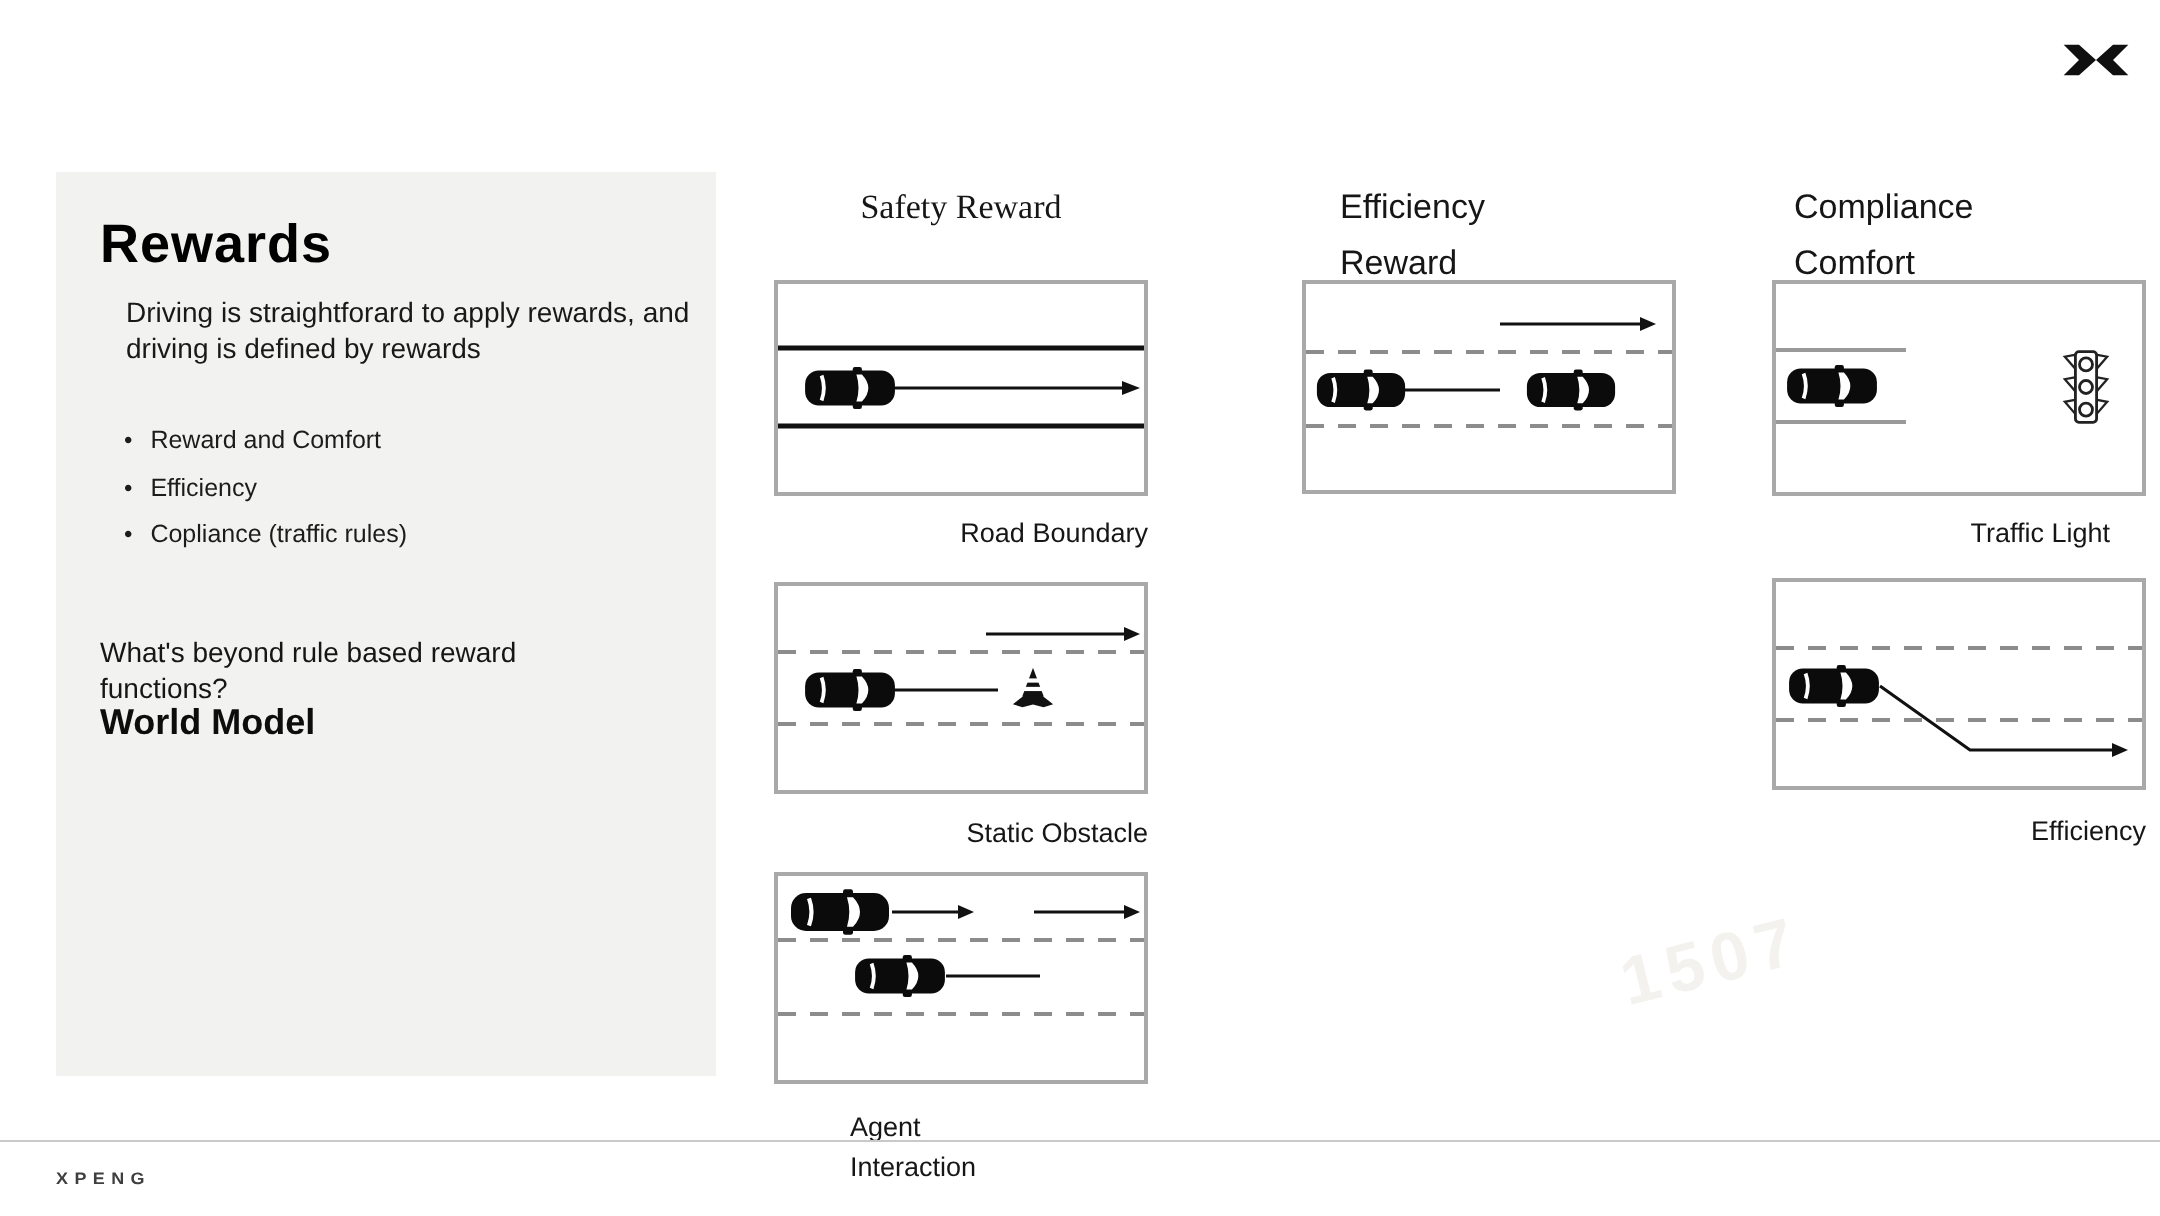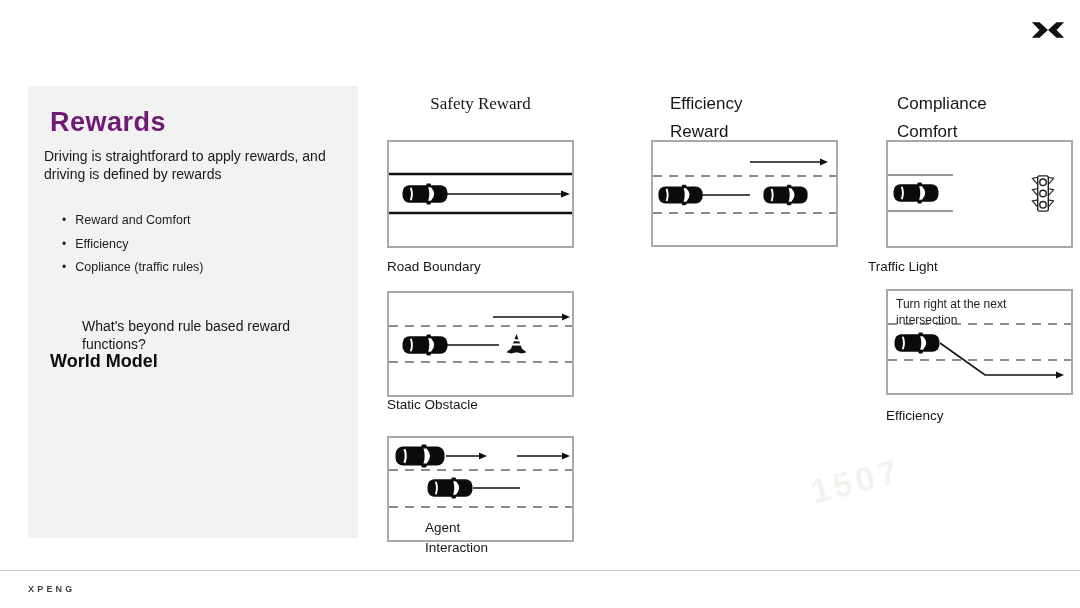--- a/index.html
+++ b/index.html
@@ -4,35 +4,35 @@
 <style>
   html,body{margin:0;padding:0;}
   body{
     width:1080px;height:608px;position:relative;background:#ffffff;
     font-family:"Liberation Sans",sans-serif;color:#1b1b1b;overflow:hidden;
   }
   .abs{position:absolute;}
 
   
   .panel{left:28px;top:86px;width:330px;height:452px;background:#F2F2F1;}
-  .panel-title{left:50px;top:107px;font-size:27px;font-weight:700;color:#701a75;letter-spacing:.5px;}
-  .panel-desc{left:44px;top:147px;width:312px;font-size:14px;line-height:1.32;color:#191919;}
+  .panel-title{left:50px;top:107px;font-size:27px;font-weight:700;color:#000000;letter-spacing:.5px;}
+  .panel-desc{left:63px;top:147px;width:312px;font-size:14px;line-height:1.32;color:#191919;}
   .bullet-list{left:62px;top:213px;width:270px;}
   .bullet-item{display:flex;align-items:flex-start;margin-bottom:8px;font-size:12.5px;color:#1c1c1c;}
   .bullet-dot{margin-right:9px;font-size:12px;line-height:1.3;color:#1c1c1c;}
-  .panel-question{left:50px;top:317px;width:240px;font-size:14px;line-height:1.32;color:#161616;margin-left:32px;}
+  .panel-question{left:50px;top:317px;width:240px;font-size:14px;line-height:1.32;color:#161616;}
   .panel-emphasis{left:50px;top:351px;font-size:18px;font-weight:700;color:#0d0d0d;text-align:right;}
 
   
   .col-header{font-size:17px;font-weight:500;color:#161616;line-height:28px;}
   .hdr-safety{left:387px;top:90px;width:187px;text-align:center;font-family:Liberation Serif, serif;}
   .hdr-efficiency{left:670px;top:90px;width:120px;}
   .hdr-compliance{left:897px;top:90px;width:130px;}
   .dlabel{font-size:13.5px;color:#161616;line-height:20px;}
-  .lbl-center{text-align:left;width:187px;}
+  .lbl-center{text-align:right;width:187px;}
 
   
   .dbox{background:#ffffff;border:2px solid #A9A9A9;box-sizing:border-box;}
   .dbox svg{display:block;}
   .nav-note{left:8px;top:5px;width:140px;font-size:12px;line-height:16px;color:#222;}
 
   
   .footer-line{left:0;top:570px;width:1080px;height:1px;background:#C9C9C9;}
   .wordmark{left:28px;top:584px;font-size:9px;font-weight:600;letter-spacing:3.2px;color:#3f3f3f;transform:scaleY(.92);}
   .xlogo{left:1031px;top:21px;}
@@ -117,36 +117,36 @@
   <svg width="183" height="102" viewBox="0 0 183 102">
     <line x1="0" y1="33" x2="183" y2="33" stroke="#8C8C8C" stroke-width="2" stroke-dasharray="9 7"></line>
     <line x1="0" y1="69" x2="183" y2="69" stroke="#8C8C8C" stroke-width="2" stroke-dasharray="9 7"></line>
     <line x1="104" y1="24" x2="173" y2="24" stroke="#111" stroke-width="1.6"></line>
     <polygon points="173,20.5 181,24 173,27.5" fill="#111"></polygon>
     <line x1="58" y1="52" x2="110" y2="52" stroke="#111" stroke-width="1.6"></line>
     <use href="#sym-car" x="13" y="41" width="46" height="22"></use>
     <use href="#sym-cone" x="116" y="40" width="23" height="22"></use>
   </svg>
 </div>
-<div class="abs dlabel lbl-center" style="left:387px;top:395px">Static Obstacle</div>
+<div class="abs dlabel lbl-center" style="left:387px;top:407px">Static Obstacle</div>
 
 <div class="abs dbox" style="left:387px;top:436px;width:187px;height:106px">
   <svg width="183" height="102" viewBox="0 0 183 102">
     <line x1="0" y1="32" x2="183" y2="32" stroke="#8C8C8C" stroke-width="2" stroke-dasharray="9 7"></line>
     <line x1="0" y1="69" x2="183" y2="69" stroke="#8C8C8C" stroke-width="2" stroke-dasharray="9 7"></line>
     <line x1="57" y1="18" x2="90" y2="18" stroke="#111" stroke-width="1.6"></line>
     <polygon points="90,14.5 98,18 90,21.5" fill="#111"></polygon>
     <line x1="128" y1="18" x2="173" y2="18" stroke="#111" stroke-width="1.6"></line>
     <polygon points="173,14.5 181,18 173,21.5" fill="#111"></polygon>
     <line x1="84" y1="50" x2="131" y2="50" stroke="#111" stroke-width="1.6"></line>
     <use href="#sym-car" x="6" y="6" width="50" height="24"></use>
     <use href="#sym-car" x="38" y="39" width="46" height="22"></use>
   </svg>
 </div>
-<div class="abs dlabel" style="left:425px;top:518px;width:95px">Agent Interaction</div>
+<div class="abs dlabel" style="left:425px;top:554px;width:95px">Agent Interaction</div>
 
 <div class="abs dbox" style="left:651px;top:140px;width:187px;height:107px">
   <svg width="183" height="103" viewBox="0 0 183 103">
     <line x1="0" y1="34" x2="183" y2="34" stroke="#8C8C8C" stroke-width="2" stroke-dasharray="9 7"></line>
     <line x1="0" y1="71" x2="183" y2="71" stroke="#8C8C8C" stroke-width="2" stroke-dasharray="9 7"></line>
     <line x1="97" y1="20" x2="167" y2="20" stroke="#111" stroke-width="1.6"></line>
     <polygon points="167,16.5 175,20 167,23.5" fill="#111"></polygon>
     <line x1="49" y1="53" x2="97" y2="53" stroke="#111" stroke-width="1.6"></line>
     <use href="#sym-car" x="5" y="42" width="45" height="22"></use>
     <use href="#sym-car" x="110" y="42" width="45" height="22"></use>
@@ -164,20 +164,19 @@
 <div class="abs dlabel lbl-center" style="left:868px;top:257px">Traffic Light</div>
 
 <div class="abs dbox" style="left:886px;top:289px;width:187px;height:106px">
   <svg width="183" height="102" viewBox="0 0 183 102" style="position:absolute;left:0;top:0">
     <line x1="0" y1="33" x2="183" y2="33" stroke="#8C8C8C" stroke-width="2" stroke-dasharray="9 7"></line>
     <line x1="0" y1="69" x2="183" y2="69" stroke="#8C8C8C" stroke-width="2" stroke-dasharray="9 7"></line>
     <path d="M52,52 L97,84 L168,84" fill="none" stroke="#111" stroke-width="1.6"></path>
     <polygon points="168,80.5 176,84 168,87.5" fill="#111"></polygon>
     <use href="#sym-car" x="6" y="41" width="46" height="22"></use>
   </svg>
-  <div class="abs nav-note">Turn right at the next intersection</div>
 </div>
 <div class="abs dlabel lbl-center" style="left:886px;top:406px">Efficiency</div>
 
 <div class="abs watermark">1507</div>
 
 <div class="abs footer-line"></div>
 <div class="abs wordmark">XPENG</div>
 
 </body></html>

